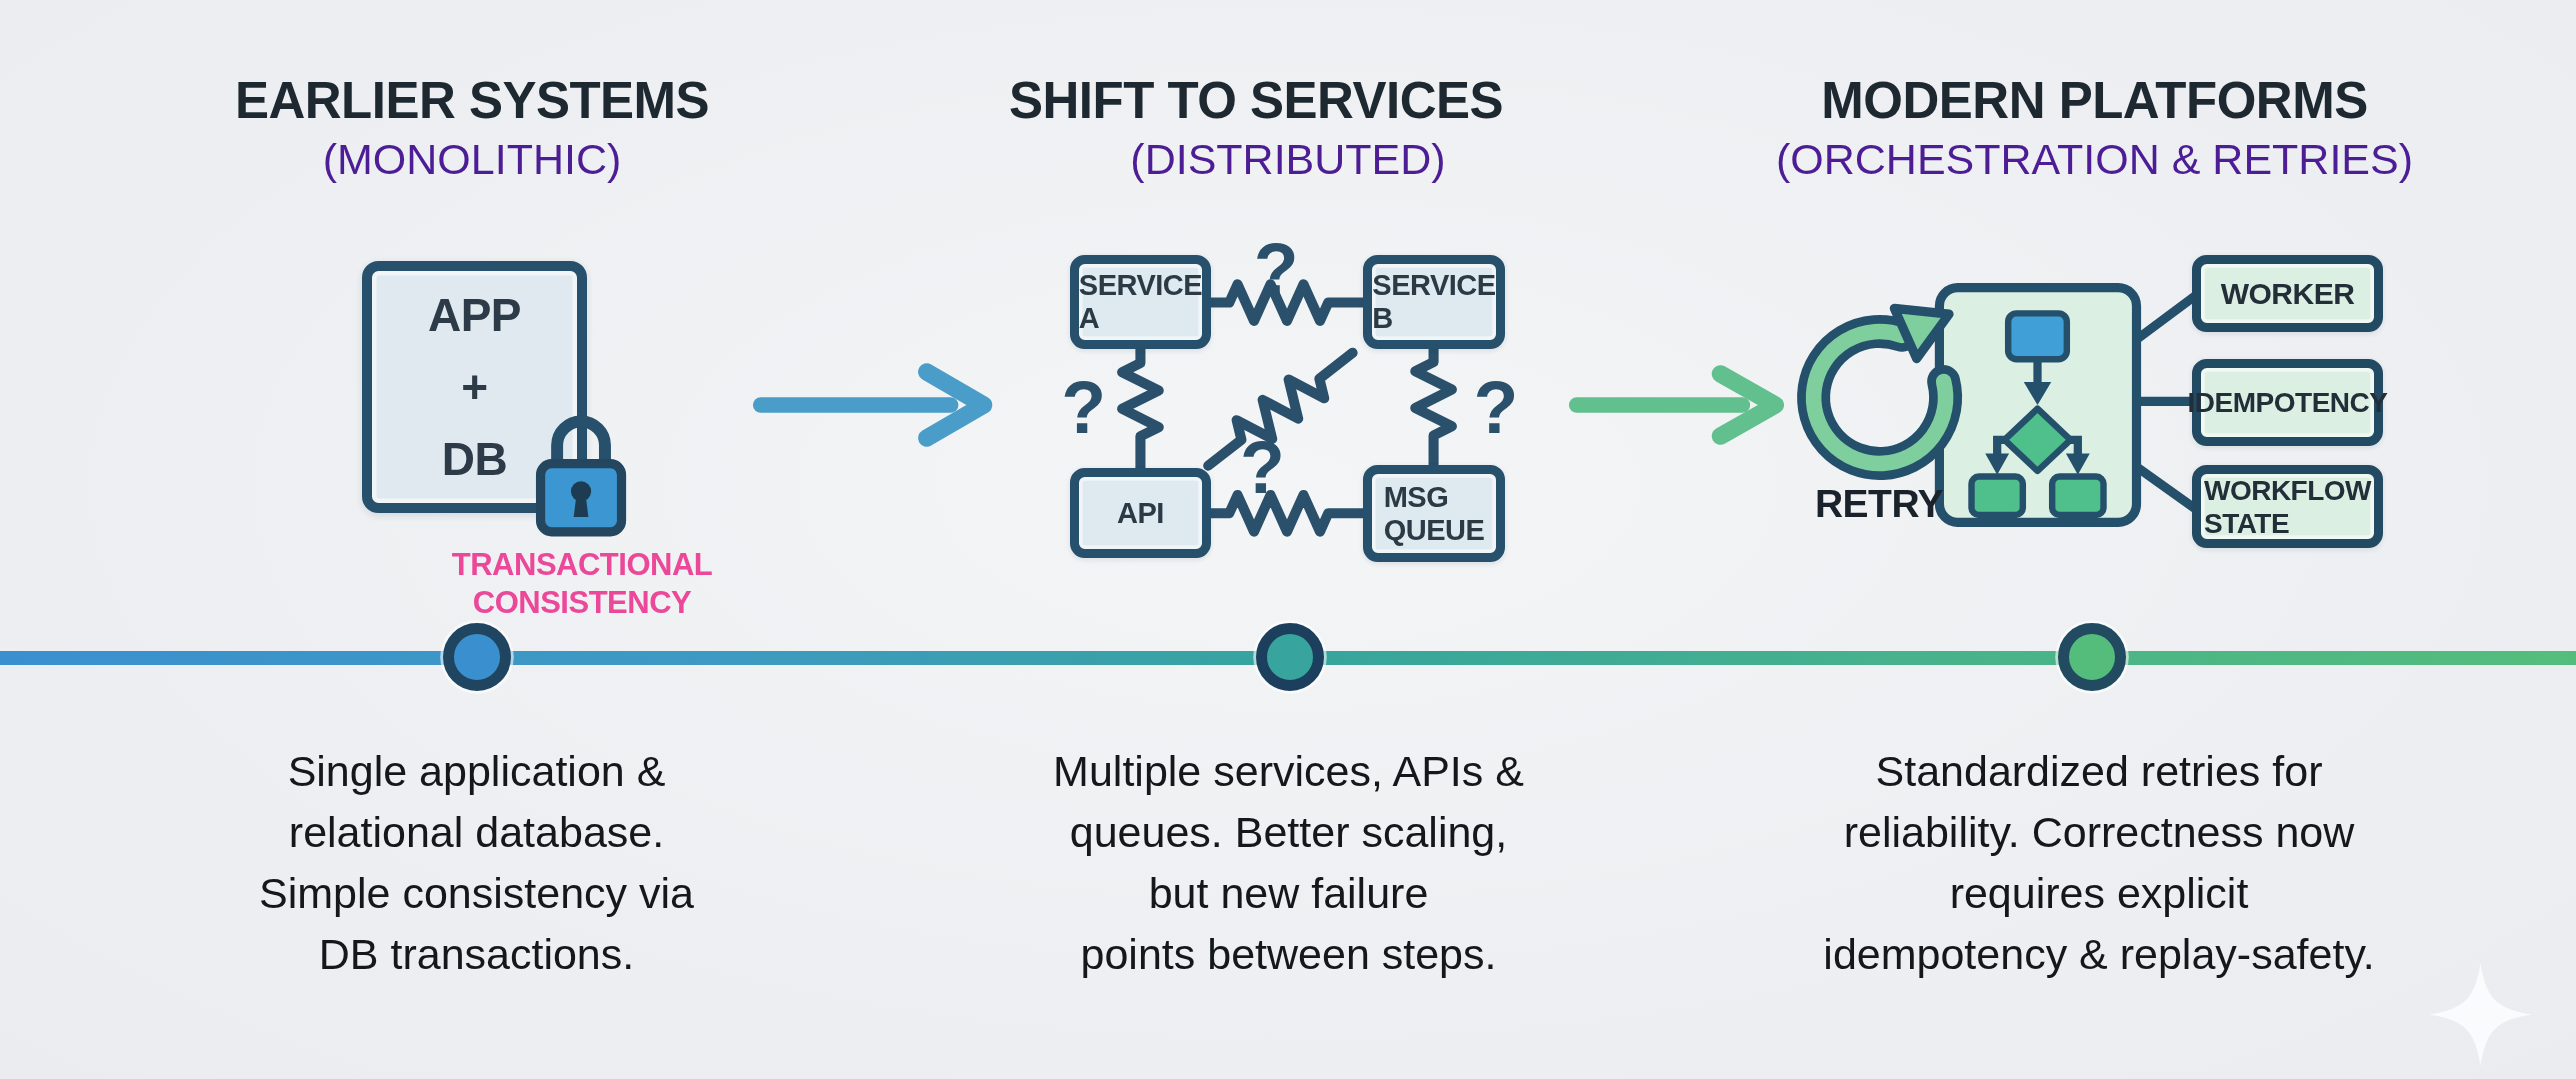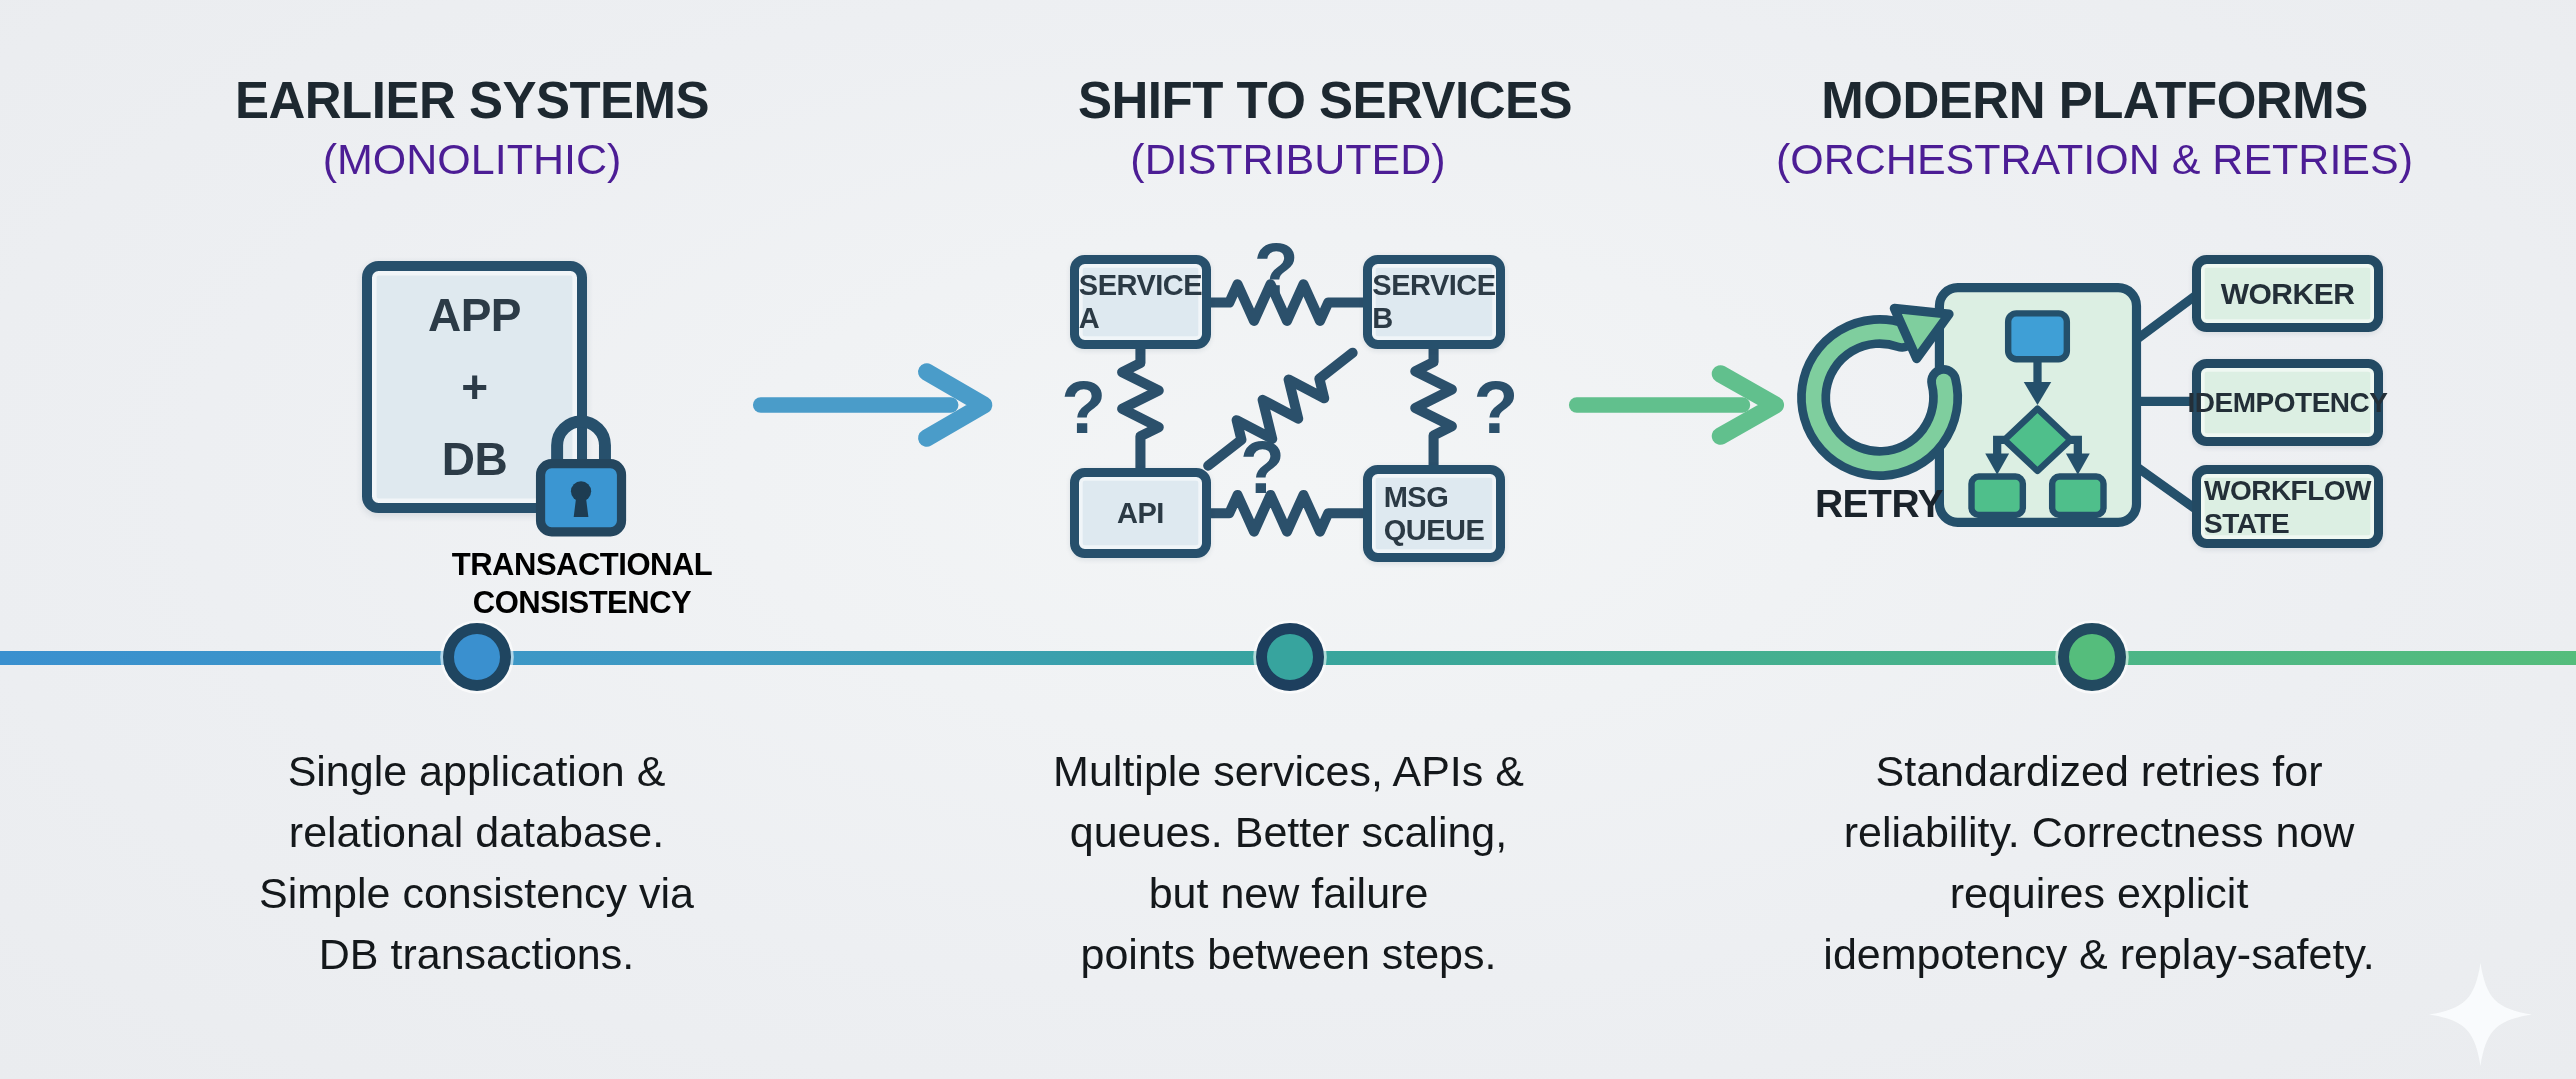--- a/index.html
+++ b/index.html
@@ -31,21 +31,21 @@
   }
   .green-box{background:#dcefe3;border-color:#234a63;color:#232f38;}
   .mono-box{
     border:10px solid #27506c;border-radius:16.5px;background:#dfe9ef;
     box-shadow:inset 0 0 0 4.6px rgba(255,255,255,0.55), 0 2.8px 7.3px rgba(30,60,80,0.12);
     display:flex;align-items:center;justify-content:center;
     font-weight:700;font-size:46px;line-height:72px;color:#2c3b47;
     text-align:center;white-space:pre-line;letter-spacing:-0.5px;
   }
   .caption{
-    font-weight:700;font-size:31px;line-height:38px;color:#000000;
+    font-weight:700;font-size:31px;line-height:38px;color:#ec4899;
     text-align:center;white-space:pre-line;letter-spacing:-0.5px;
   }
   .retry-label{
     font-weight:700;font-size:39px;color:#1a232b;text-align:center;letter-spacing:-0.5px;
   }
   .timeline-bar{
     left:0;top:651px;width:2576px;height:13.8px;
     background:linear-gradient(90deg,#3a90cf 0%,#3e9ac2 28%,#37a49e 50%,#46b18d 72%,#55bd7c 100%);
   }
   .dot{
@@ -53,21 +53,21 @@
     box-shadow:0 0 0 2.8px rgba(255,255,255,0.6);
   }
   .qmark{font-weight:700;fill:#2b506b;font-size:80px;font-family:"Liberation Sans",sans-serif;}
 </style>
 </head>
 <body>
 
 <div class="abs col-title" style="left:151px;top:72px;width:642px;">EARLIER SYSTEMS</div>
 <div class="abs col-subtitle" style="left:151px;top:134px;width:642px;">(MONOLITHIC)</div>
 
-<div class="abs col-title" style="left:1004px;top:72px;width:642px;">SHIFT TO SERVICES</div>
+<div class="abs col-title" style="left:935px;top:72px;width:642px;">SHIFT TO SERVICES</div>
 <div class="abs col-subtitle" style="left:967px;top:134px;width:642px;">(DISTRIBUTED)</div>
 
 <div class="abs col-title" style="left:1746px;top:72px;width:697px;">MODERN PLATFORMS</div>
 <div class="abs col-subtitle" style="left:1746px;top:134px;width:697px;">(ORCHESTRATION &amp; RETRIES)</div>
 
 <div class="abs mono-box" style="left:362px;top:261px;width:225px;height:252px;">APP
 +
 DB</div>
 
 <svg class="abs" style="left:524px;top:403px;" width="115" height="138" viewBox="0 0 125 150">

